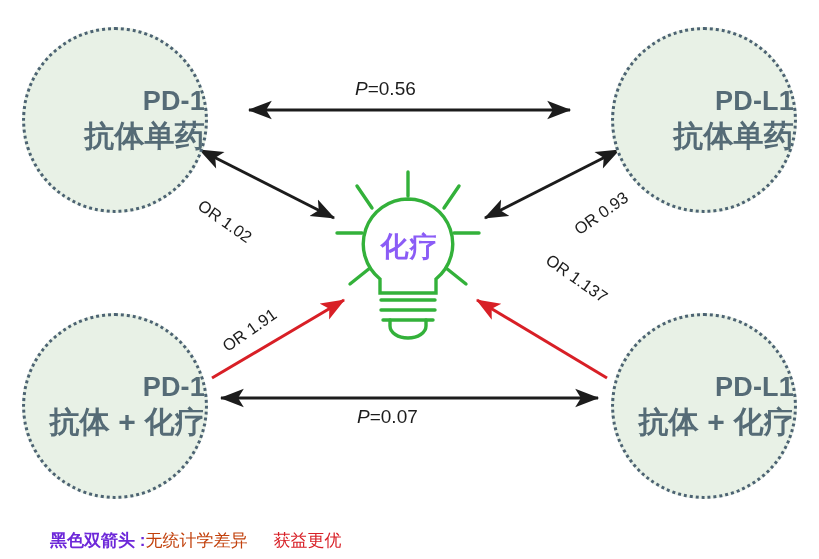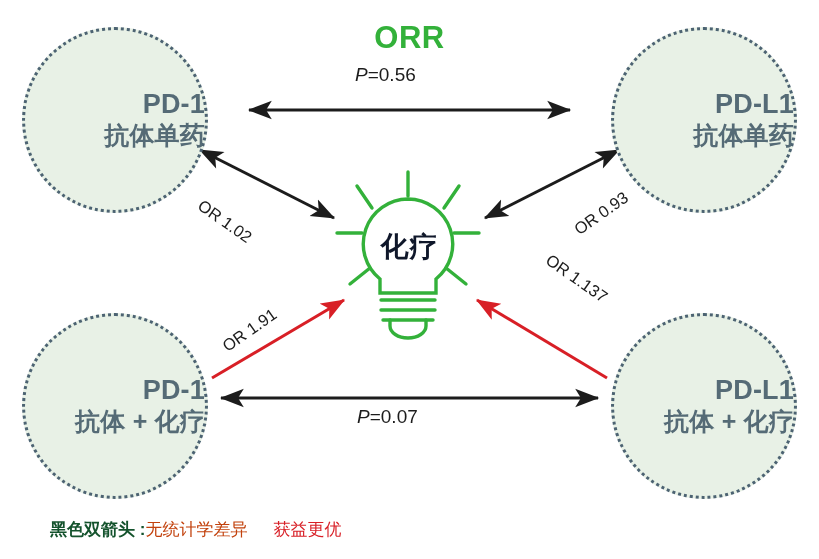--- a/index.html
+++ b/index.html
@@ -33,21 +33,21 @@
     color: #556b76;
     line-height: 1.18;
     letter-spacing: 0.2px;
   }
   .node .line1 {
     font-size: 27px;
     font-weight: bold;
     display: block;
   }
   .node .line2 {
-    font-size: 25px;
+    font-size: 30px;
     font-weight: bold;
     display: block;
   }
   .node-tl { left: 22px;  top: 27px;  width: 186px; height: 186px; }
   .node-tr { left: 611px; top: 27px;  width: 186px; height: 186px; }
   .node-bl { left: 22px;  top: 313px; width: 186px; height: 186px; }
   .node-br { left: 611px; top: 313px; width: 186px; height: 186px; }
 
   
   #title {
@@ -65,21 +65,21 @@
   .pval {
     position: absolute;
     font-size: 19px;
     color: #1c1c1c;
     white-space: nowrap;
   }
   .pval em {
     font-style: italic;
     font-weight: normal;
   }
-  #pval-top    { left: 355px; top: 64px; }
+  #pval-top    { left: 355px; top: 78px; }
   #pval-bottom { left: 357px; top: 406px; }
 
   
   .orlabel {
     position: absolute;
     font-size: 16.5px;
     color: #1c1c1c;
     white-space: nowrap;
     transform-origin: 0 0;
   }
@@ -102,31 +102,30 @@
     position: absolute;
     left: 50px;
     top: 518px;
     display: flex;
     align-items: baseline;
     font-size: 17px;
     white-space: nowrap;
   }
   .legend-group { display: flex; align-items: baseline; }
   .legend-gap { width: 26px; }
-  .legend-key-black { font-weight: bold; color: #14532d; }
+  .legend-key-black { font-weight: bold; color: #6d28d9; }
   .legend-val-black { color: #c2410c; }
   .legend-key-red   { font-weight: bold; color: #d81f26; }
-  .legend-val-red   { color: #d81f26; }
+  .legend-val-red   { color: #d81f26; margin-top: 11px; }
 </style>
 </head>
 <body>
 
 <div id="stage">
 
-  <div id="title">ORR</div>
 
   <svg id="artwork" viewBox="0 0 819 559" xmlns="http://www.w3.org/2000/svg">
     <defs>
       <marker id="ahead-black" markerWidth="9" markerHeight="9" refX="7.6" refY="3.2" orient="auto" markerUnits="strokeWidth">
         <path d="M0,0.1 L8,3.2 L0,6.3 L1.9,3.2 Z" fill="#1c1c1c"></path>
       </marker>
       <marker id="atail-black" markerWidth="9" markerHeight="9" refX="0.4" refY="3.2" orient="auto" markerUnits="strokeWidth">
         <path d="M8,0.1 L0,3.2 L8,6.3 L6.1,3.2 Z" fill="#1c1c1c"></path>
       </marker>
       <marker id="ahead-red" markerWidth="9" markerHeight="9" refX="7.6" refY="3.2" orient="auto" markerUnits="strokeWidth">
@@ -159,21 +158,21 @@
       <path d="M408,199 a45,45 0 0 1 28,80 l0,14 l-56,0 l0,-14 a45,45 0 0 1 28,-80 Z"></path>
 
       <line x1="381" y1="300" x2="435" y2="300"></line>
       <line x1="381" y1="310" x2="435" y2="310"></line>
       <line x1="383" y1="320" x2="433" y2="320"></line>
       <path d="M390,320 l0,6 a12,8 0 0 0 36,0 l0,-6"></path>
     </g>
   </svg>
 
   <div style="position:absolute; left:0; top:228px; width:819px; text-align:center;
-              font-size:28px; font-weight:bold; color:#0f172a; letter-spacing:1px;">
+              font-size:28px; font-weight:bold; color:#8b5cf6; letter-spacing:1px;">
     <span>化疗</span>
   </div>
 
   <div class="node node-tl">
     <span class="line1">PD-1</span>
     <span class="line2">抗体单药</span>
   </div>
 
   <div class="node node-tr">
     <span class="line1">PD-L1</span>

